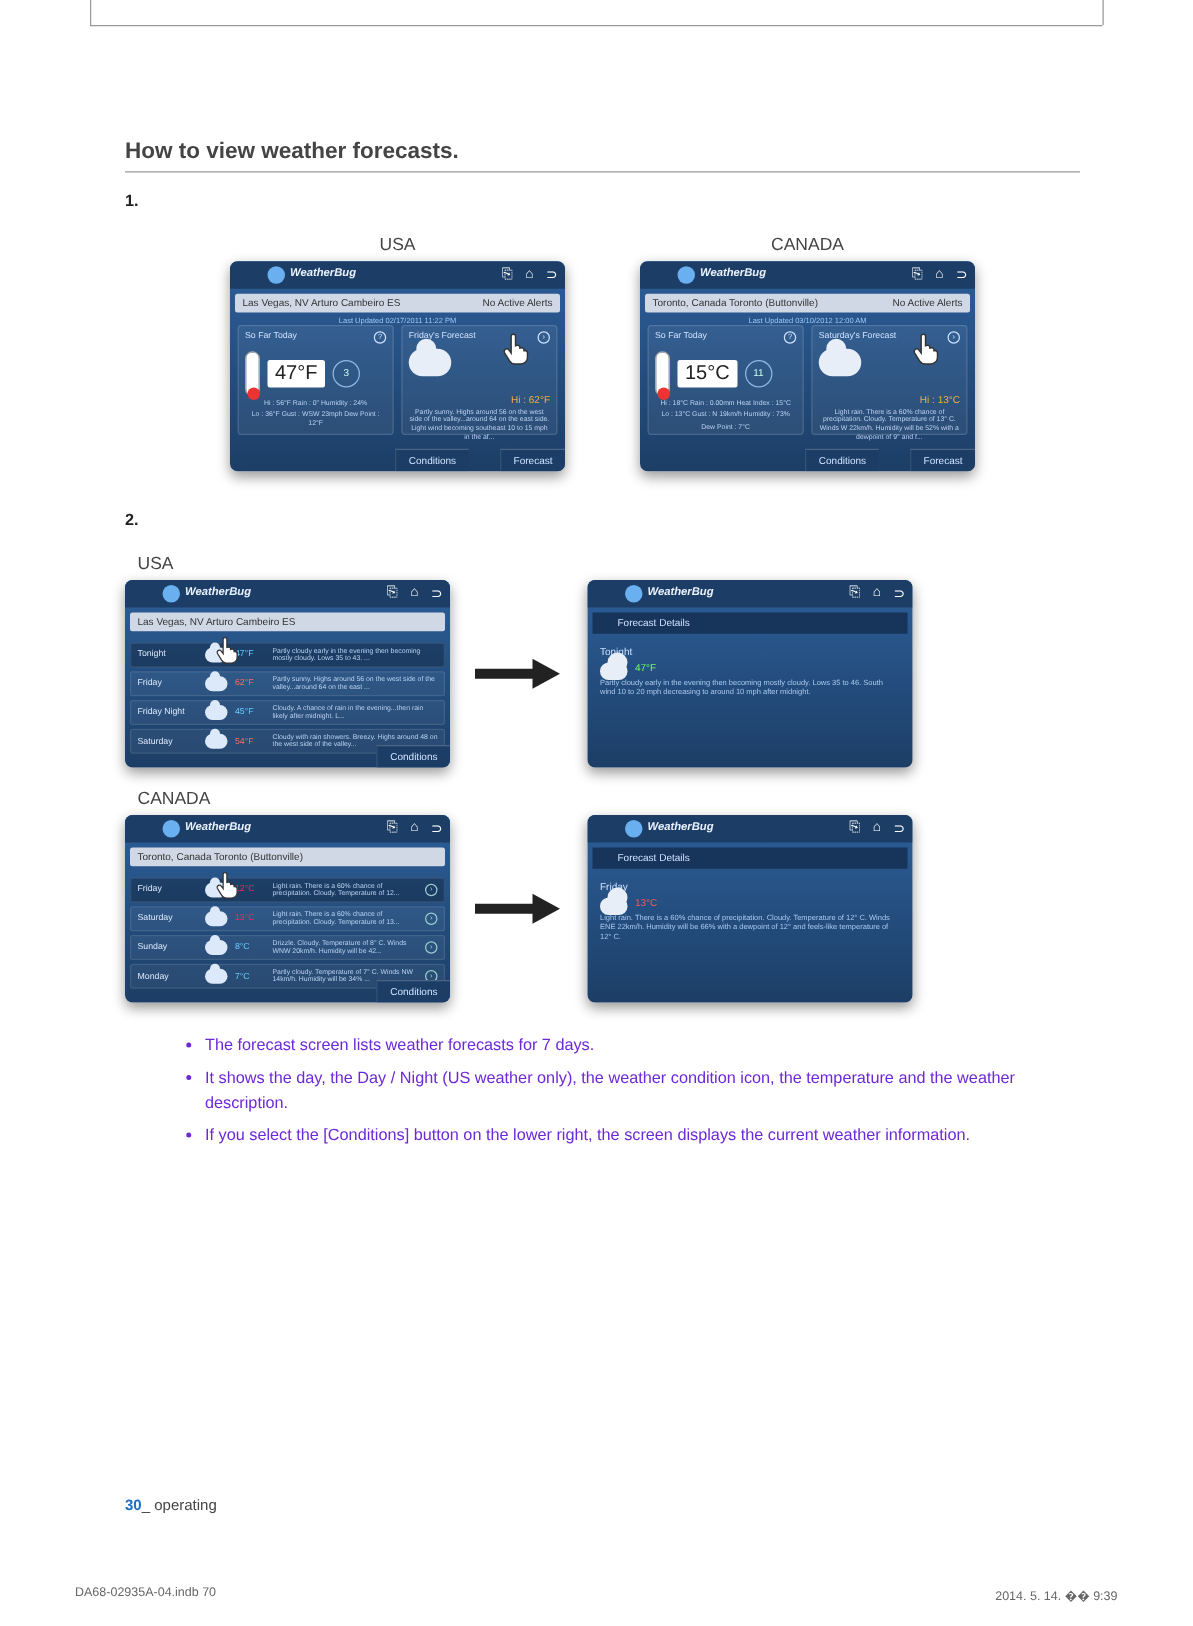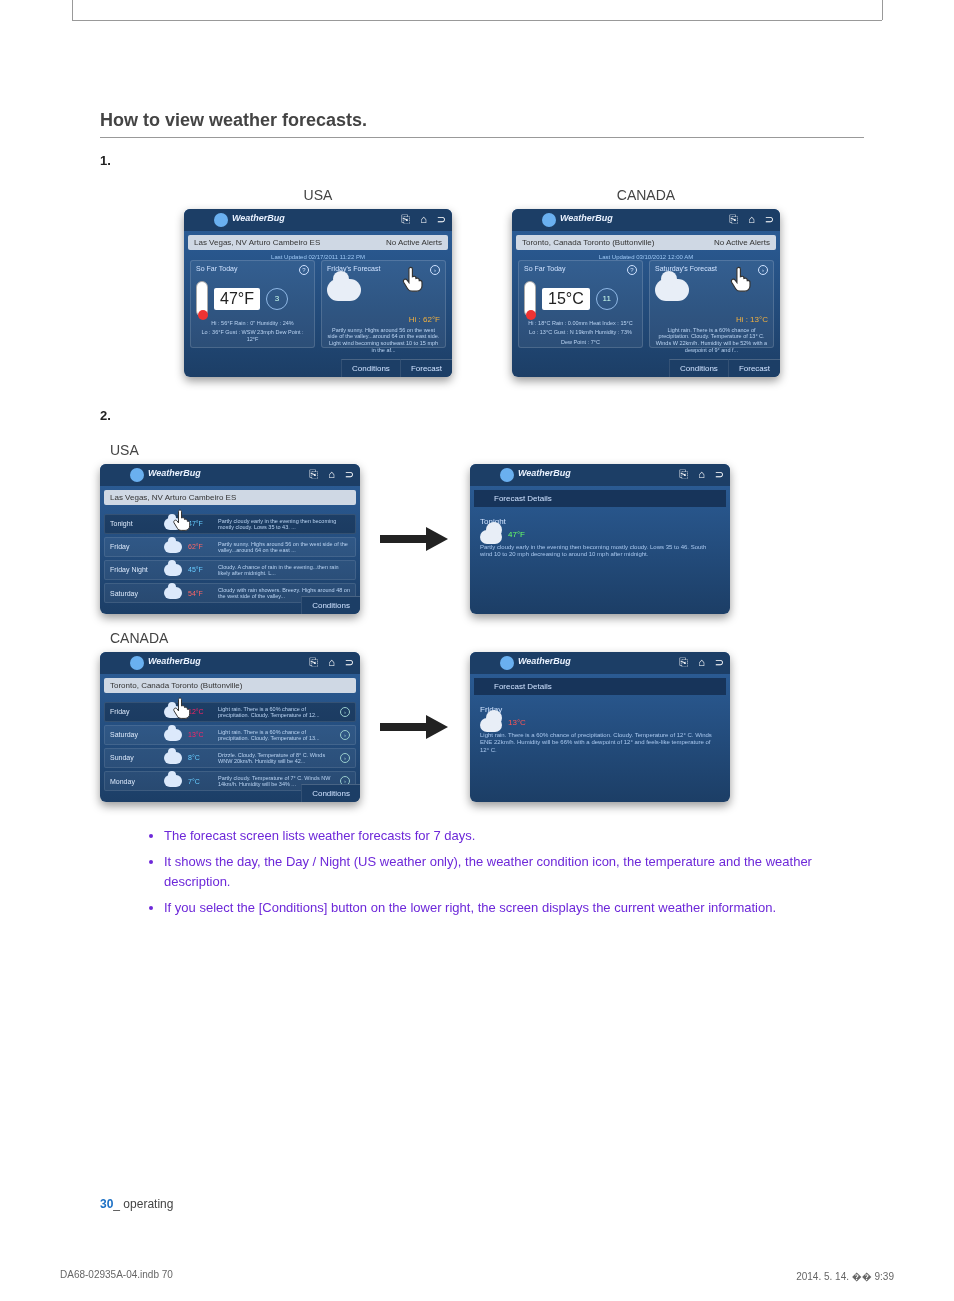--- a/index.html
+++ b/index.html
@@ -74,21 +74,21 @@
   .speed-ring { width:22px;height:22px;border:1px solid #8fb8e6;border-radius:50%;display:flex;align-items:center;justify-content:center;font-size:8px;color:#cfe; }
   .cloud { width:34px;height:22px;background:#e8eef7;border-radius:12px;position:relative;margin-top:4px;}
   .cloud::before{content:'';position:absolute;left:6px;top:-8px;width:16px;height:16px;background:#e8eef7;border-radius:50%;}
   .hi-temp { color:#f0b040; font-size:8px; text-align:right; margin-top:14px;}
   .hand {
     position:absolute; width:28px; height:28px;
   }
   .hand svg { width:100%; height:100%; }
   .tiny { font-size:5.5px; color:#b9d3f2; line-height:1.2; margin-top:3px;}
   .bottom-tabs {
-    position:absolute; bottom:0; right:0; display:flex;
+    position:absolute; bottom:0; right:0; display:flex;gap:25px;
   }
   .tab {
     background:#1c3e66; color:#cfe2ff; font-size:8px;
     padding:4px 10px; border-top:1px solid rgba(255,255,255,.2);
     border-left:1px solid rgba(255,255,255,.1);
   }
   .sub-label { font-size:14px; color:#444; margin:16px 0 6px 10px; }
   .row-pair { display:flex; align-items:center; gap:20px; margin-bottom:12px; }
   .arrow {
     width:70px; height:20px; position:relative;

